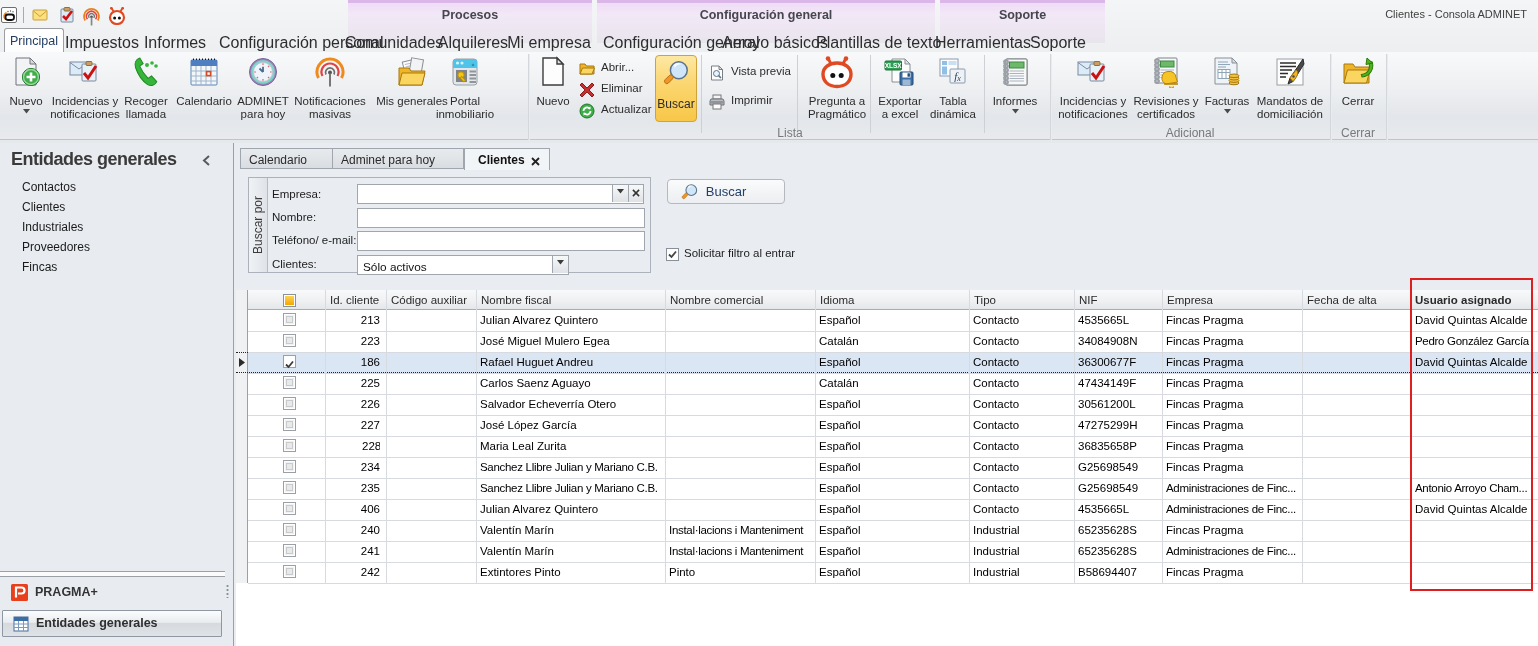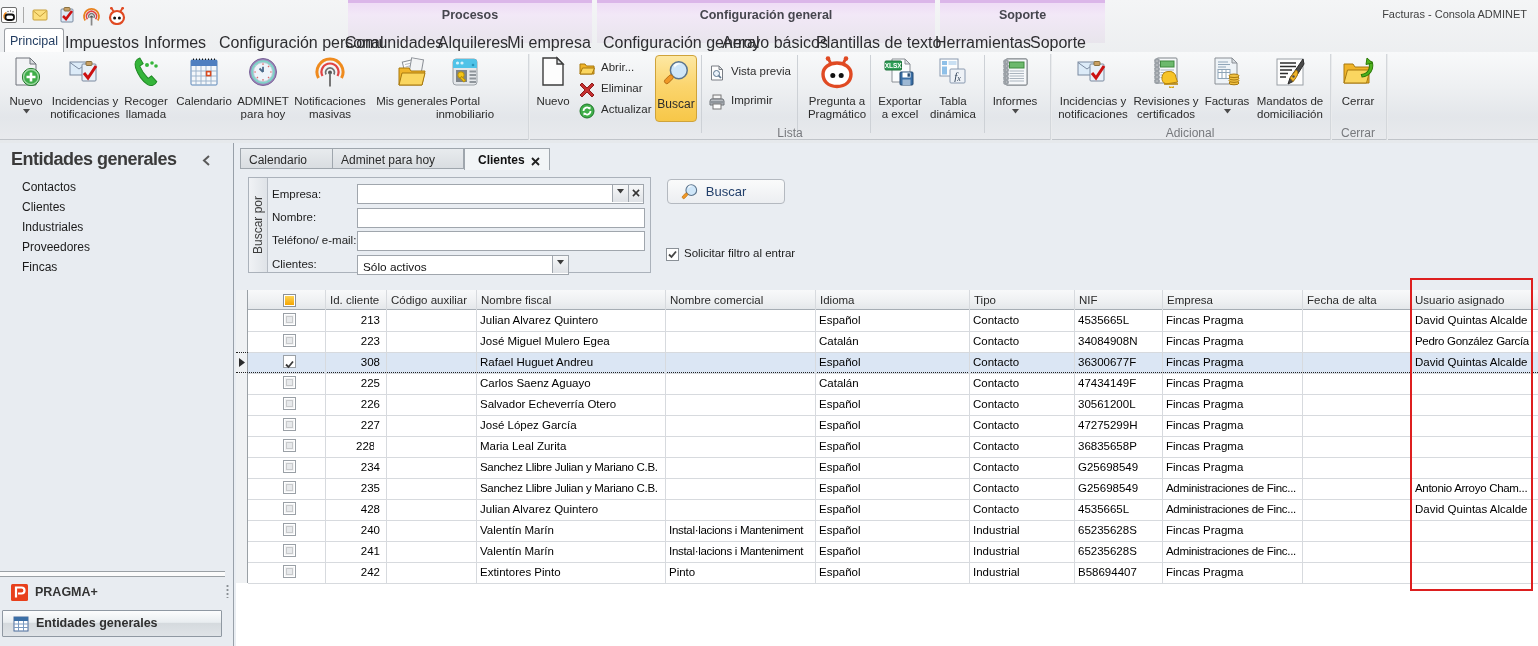--- a/index.html
+++ b/index.html
@@ -135,21 +135,21 @@
     <svg class="qicon" style="left:108px;" width="18" height="18" viewBox="0 0 18 18">
         <g>
           <path d="M3.5 1 L5.5 4.5 M14.5 1 L12.5 4.5" stroke="#e04a23" stroke-width="1.8" fill="none"></path>
           <circle cx="3.3" cy="1.2" r="1.3" fill="#e04a23"></circle>
           <circle cx="14.7" cy="1.2" r="1.3" fill="#e04a23"></circle>
           <path d="M2 10.5 C2 6.9 5.1 4 9 4 C12.9 4 16 6.9 16 10.5 C16 14.1 12.9 17 9 17 C5.1 17 2 14.1 2 10.5 Z" fill="#fff" stroke="#e04a23" stroke-width="2.2"></path>
           <circle cx="6.6" cy="11" r="1.5" fill="#111"></circle>
           <circle cx="11.4" cy="11" r="1.5" fill="#111"></circle>
         </g>
       </svg>
-    <div id="title">Facturas - Consola ADMINET</div>
+    <div id="title">Clientes - Consola ADMINET</div>
 
     <div id="tab-active">Principal</div>
     <div class="rtab" style="left:42px;">Impuestos</div>
     <div class="rtab" style="left:115px;">Informes</div>
     <div class="rtab" style="left:219px;">Configuración personal</div>
     <div class="rtab" style="left:334px;">Comunidades</div>
     <div class="rtab" style="left:413px;">Alquileres</div>
     <div class="rtab" style="left:489px;">Mi empresa</div>
     <div class="rtab" style="left:603px;">Configuración general</div>
     <div class="rtab" style="left:715px;">Arroyo básicos</div>
@@ -534,21 +534,21 @@
       <div class="hdr"></div>
       <div class="hcell" style="left:94px;width:53px;">Id. cliente</div>
       <div class="hcell" style="left:155px;width:82px;">Código auxiliar</div>
       <div class="hcell" style="left:245px;width:181px;">Nombre fiscal</div>
       <div class="hcell" style="left:434px;width:142px;">Nombre comercial</div>
       <div class="hcell" style="left:584px;width:146px;">Idioma</div>
       <div class="hcell" style="left:738px;width:97px;">Tipo</div>
       <div class="hcell" style="left:843px;width:80px;">NIF</div>
       <div class="hcell" style="left:931px;width:132px;">Empresa</div>
       <div class="hcell" style="left:1071px;width:100px;">Fecha de alta</div>
-      <div class="hcell" style="left:1179px;width:120px;">Usuario asignado</div>
+      <div class="hcell" style="left:1179px;width:120px;font-weight:bold;">Usuario asignado</div>
       <div class="abs" style="left:47px;top:4px;width:13px;height:13px;border:1px solid #8b9197;background:#fff;">
           <div class="abs" style="left:1px;top:1px;width:9px;height:9px;background:linear-gradient(#fdd354,#f5a500);"></div>
         </div>
       <div class="gut" style="top:0px;height:293px;"></div>
       <svg class="abs" style="left:3px;top:68px;" width="6" height="9" viewBox="0 0 6 9">
           <path d="M0 0 L6 4.5 L0 9 Z" fill="#2b2b2b"></path>
         </svg>
       <div class="row" style="top:20px;">
       <div class="cb">
             <div style="margin:2px;width:7px;height:7px;background:#e7e9eb;border:1px solid #c8cacc;"></div>
@@ -572,21 +572,21 @@
       <div class="cell" style="left:842px;width:82px;">34084908N</div>
       <div class="cell" style="left:930px;width:134px;">Fincas Pragma</div>
       <div class="cell tight" style="left:1179px;width:121px;">Pedro González García</div>
       </div>
       <div class="abs" style="left:12px;top:62px;right:0;height:21px;background:#dbe6f4;"></div>
       <div class="abs" style="left:0;top:62px;right:0;height:21px;border-top:1px dotted #222;border-bottom:1px dotted #222;"></div>
       <div class="row" style="top:62px;">
       <div class="cb" style="background:#fff;"><svg width="11" height="11" viewBox="0 0 11 11">
               <path d="M2 5.5 L4.5 8 L9 2.5" fill="none" stroke="#3a3a3a" stroke-width="1.8"></path>
             </svg></div>
-      <div class="cell num" style="left:89px;width:55px;">308</div>
+      <div class="cell num" style="left:89px;width:55px;">186</div>
       <div class="cell" style="left:244px;width:183px;">Rafael Huguet Andreu</div>
       <div class="cell" style="left:583px;width:148px;">Español</div>
       <div class="cell" style="left:737px;width:99px;">Contacto</div>
       <div class="cell" style="left:842px;width:82px;">36300677F</div>
       <div class="cell" style="left:930px;width:134px;">Fincas Pragma</div>
       <div class="cell" style="left:1179px;width:121px;">David Quintas Alcalde</div>
       </div>
       <div class="row" style="top:83px;">
       <div class="cb">
             <div style="margin:2px;width:7px;height:7px;background:#e7e9eb;border:1px solid #c8cacc;"></div>
@@ -617,21 +617,21 @@
       <div class="cell" style="left:244px;width:183px;">José López García</div>
       <div class="cell" style="left:583px;width:148px;">Español</div>
       <div class="cell" style="left:737px;width:99px;">Contacto</div>
       <div class="cell" style="left:842px;width:82px;">47275299H</div>
       <div class="cell" style="left:930px;width:134px;">Fincas Pragma</div>
       </div>
       <div class="row" style="top:146px;">
       <div class="cb">
             <div style="margin:2px;width:7px;height:7px;background:#e7e9eb;border:1px solid #c8cacc;"></div>
           </div>
-      <div class="cell num" style="left:83px;width:55px;padding-left:37px;">228</div>
+      <div class="cell num" style="left:89px;width:55px;padding-left:37px;">228</div>
       <div class="cell" style="left:244px;width:183px;">Maria Leal Zurita</div>
       <div class="cell" style="left:583px;width:148px;">Español</div>
       <div class="cell" style="left:737px;width:99px;">Contacto</div>
       <div class="cell" style="left:842px;width:82px;">36835658P</div>
       <div class="cell" style="left:930px;width:134px;">Fincas Pragma</div>
       </div>
       <div class="row" style="top:167px;">
       <div class="cb">
             <div style="margin:2px;width:7px;height:7px;background:#e7e9eb;border:1px solid #c8cacc;"></div>
           </div>
@@ -651,21 +651,21 @@
       <div class="cell" style="left:583px;width:148px;">Español</div>
       <div class="cell" style="left:737px;width:99px;">Contacto</div>
       <div class="cell" style="left:842px;width:82px;">G25698549</div>
       <div class="cell tight" style="left:930px;width:134px;">Administraciones de Finc...</div>
       <div class="cell tight" style="left:1179px;width:121px;">Antonio Arroyo Cham...</div>
       </div>
       <div class="row" style="top:209px;">
       <div class="cb">
             <div style="margin:2px;width:7px;height:7px;background:#e7e9eb;border:1px solid #c8cacc;"></div>
           </div>
-      <div class="cell num" style="left:89px;width:55px;">428</div>
+      <div class="cell num" style="left:89px;width:55px;">406</div>
       <div class="cell" style="left:244px;width:183px;">Julian Alvarez Quintero</div>
       <div class="cell" style="left:583px;width:148px;">Español</div>
       <div class="cell" style="left:737px;width:99px;">Contacto</div>
       <div class="cell" style="left:842px;width:82px;">4535665L</div>
       <div class="cell tight" style="left:930px;width:134px;">Administraciones de Finc...</div>
       <div class="cell" style="left:1179px;width:121px;">David Quintas Alcalde</div>
       </div>
       <div class="row" style="top:230px;">
       <div class="cb">
             <div style="margin:2px;width:7px;height:7px;background:#e7e9eb;border:1px solid #c8cacc;"></div>

